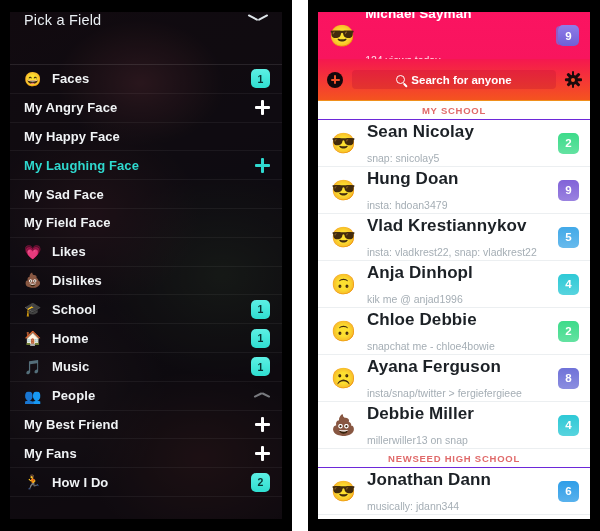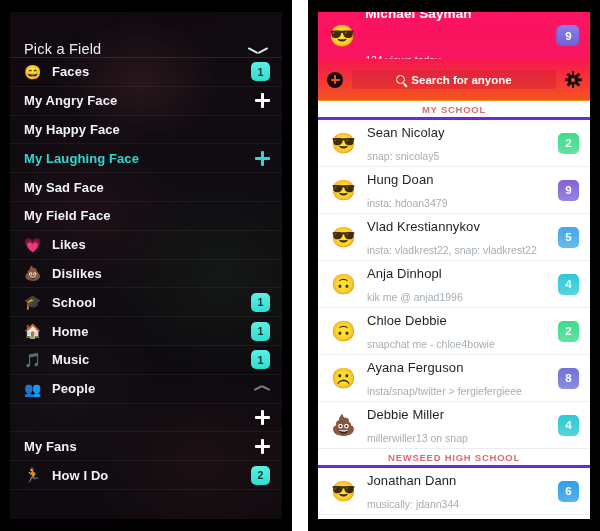--- a/index.html
+++ b/index.html
@@ -32,22 +32,22 @@
       radial-gradient(ellipse 140px 150px at 20% 75%, rgba(70,45,55,.40), transparent 72%),
       radial-gradient(ellipse 160px 120px at 70% 88%, rgba(95,45,45,.40), transparent 72%),
       linear-gradient(160deg,#1d1016 0%,#16121a 40%,#141016 70%,#1a1016 100%);
   }
   .bg-scrim { position:absolute; inset:0; background:rgba(8,6,10,.52); }
 
   .left-content { position:absolute; inset:0; display:flex; flex-direction:column; }
 
   .pick-header {
     position:relative;
-    height:46px;
-    display:flex; align-items:flex-end;
+    height:53px;
+    display:flex; align-items:flex-start;
     padding:0 14px;
     border-bottom:1px solid rgba(255,255,255,.10);
     flex:0 0 auto;
   }
   .pick-header-title {
     color:#e9eef2; font-size:14.5px; letter-spacing:.2px; font-weight:400;
   }
   .chev-down { margin-left:auto; width:20px; height:12px; position:relative; }
   .chev-down::before, .chev-down::after {
     content:""; position:absolute; top:2px; width:11px; height:2.2px;
@@ -153,30 +153,30 @@
   .gear .t { position:absolute; left:6.6px; top:-0.6px; width:2.8px; height:17.2px; background:#1a0a0c; border-radius:1px; }
   .gear .t:nth-of-type(2){ transform:rotate(45deg); }
   .gear .t:nth-of-type(3){ transform:rotate(90deg); }
   .gear .t:nth-of-type(4){ transform:rotate(135deg); }
 
   .people-list { flex:1 1 auto; overflow:hidden; background:#fff; }
 
   .section-head {
     height:19px; display:flex; align-items:center; justify-content:center;
     color:#e06a6a; font-size:9.5px; font-weight:700; letter-spacing:.75px;
-    background:#fff; border-bottom:3px solid #6d28d9;
+    background:#fff; border-bottom:1px solid #6d28d9;
   }
   .person-row {
     height:47px; display:flex; align-items:center;
     padding:0 11px 0 13px;
     border-bottom:1px solid #eceff1; background:#fff;
   }
   .p-emoji { font-size:20px; line-height:1; margin-right:11px; flex:0 0 auto; }
   .p-text { display:flex; flex-direction:column; justify-content:center; min-width:0; }
-  .p-name { color:#1c2126; font-size:13px; font-weight:400; letter-spacing:.1px; white-space:nowrap; }
+  .p-name { color:#1c2126; font-size:17px; font-weight:700; letter-spacing:.1px; white-space:nowrap; }
   .p-sub  { color:#a5aeb5; font-size:10.5px; margin-top:10px; white-space:nowrap; }
   .p-badge {
     margin-left:auto;
     min-width:21px; height:21px; padding:0 5px; border-radius:5px;
     display:flex; align-items:center; justify-content:center;
     color:#fff; font-size:11.5px; font-weight:700;
     flex:0 0 auto;
   }
 </style>
 </head>
@@ -264,20 +264,21 @@
             </div>
             <div class="field-row ">
               <span class="field-ico">👥</span>
               <span class="field-label">People</span>
               <span class="field-tail">
                 <span class="chev-up"></span>
               </span>
             </div>
             <div class="field-row sub">
               <span class="field-ico blank"></span>
+              <span class="field-label">My Best Friend</span>
               <span class="field-tail">
                 <span class="plus-w"></span>
               </span>
             </div>
             <div class="field-row sub">
               <span class="field-ico blank"></span>
               <span class="field-label">My Fans</span>
               <span class="field-tail">
                 <span class="plus-w"></span>
               </span>

